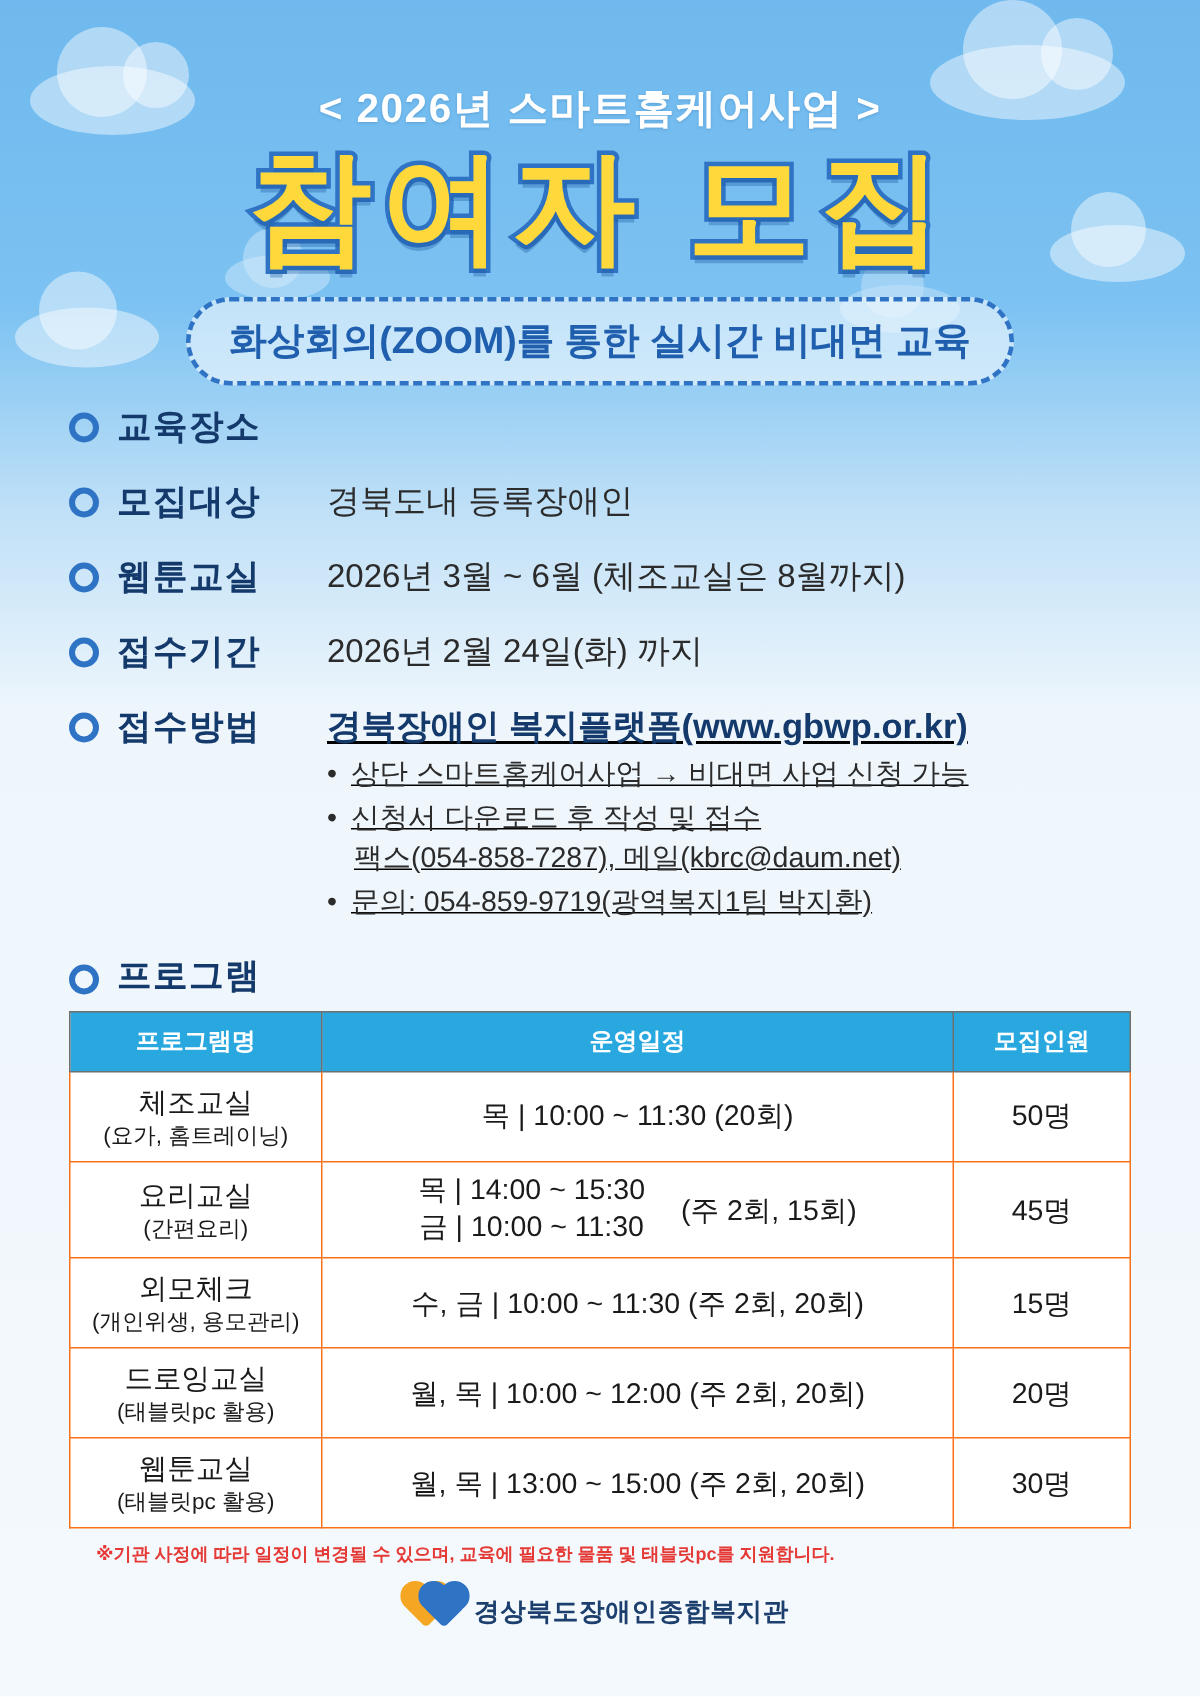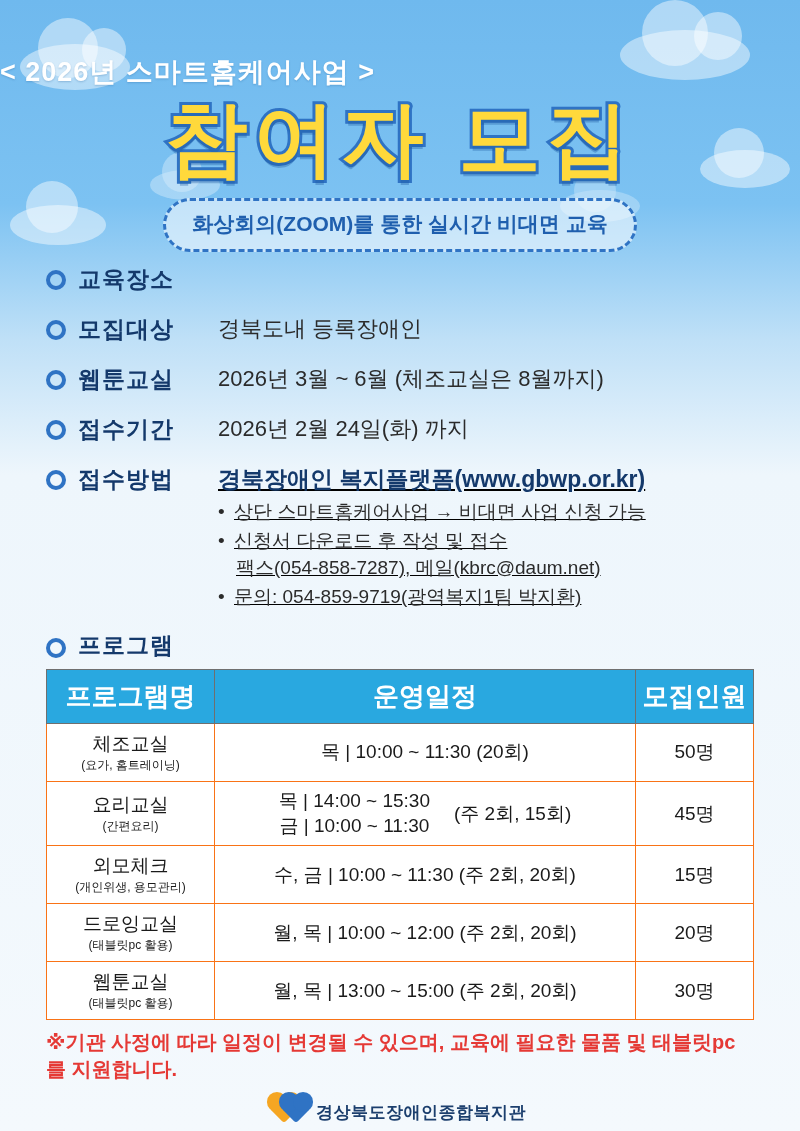--- a/index.html
+++ b/index.html
@@ -39,21 +39,21 @@
   .c4 { width: 96px; height: 40px; left: 10px; top: 205px; }
   .c4::before { width: 52px; height: 52px; left: 16px; top: -24px; }
   .c5 { width: 70px; height: 30px; left: 150px; top: 170px; opacity: .7;}
   .c5::before { width: 40px; height: 40px; left: 12px; top: -18px; }
   .c6 { width: 80px; height: 32px; left: 560px; top: 190px; opacity:.6; }
   .c6::before { width: 42px; height: 42px; left: 14px; top: -20px; }
 
   .content { position: relative; z-index: 3; }
 
   .kicker {
-    text-align: left;
+    text-align: center;
     color: #ffffff;
     font-size: 27px;
     font-weight: bold;
     letter-spacing: 1px;
     padding-top: 54px;
     text-shadow: 0 1px 2px rgba(20,80,140,0.25);
   }
   .title {
     text-align: center;
     font-size: 82px;
@@ -66,21 +66,21 @@
     paint-order: stroke fill;
     text-shadow: 0 5px 0 rgba(30,90,160,0.35);
   }
   .subtitle-wrap { text-align: center; margin-top: 16px; }
   .subtitle {
     display: inline-block;
     border: 3px dashed #2f73c4;
     border-radius: 34px;
     padding: 9px 26px 11px;
     color: #1f5fae;
-    font-size: 21px;
+    font-size: 25px;
     font-weight: bold;
     background: rgba(255,255,255,0.55);
   }
 
   .info { margin: 12px 46px 0 46px; }
   .row { display: flex; align-items: flex-start; margin-bottom: 19px; }
   .bullet {
     width: 20px; height: 20px;
     border: 4px solid #2f73c4;
     border-radius: 50%;
@@ -123,43 +123,43 @@
 
   table {
     width: 708px;
     margin: 0 46px;
     border-collapse: collapse;
     background: #ffffff;
   }
   th {
     background: #29a8e0;
     color: #ffffff;
-    font-size: 26px;
+    font-size: 16px;
     font-weight: bold;
     padding: 9px 4px;
     border: 1px solid #6f6f6f;
   }
   td {
     border: 1px solid #f97316;
     text-align: center;
     font-size: 19px;
     color: #1a1a1a;
     padding: 7px 4px;
   }
   td.name .n1 { display: block; font-size: 19px; }
-  td.name .n2 { display: block; font-size: 12px; }
+  td.name .n2 { display: block; font-size: 15px; }
   .sched-split { display: flex; align-items: center; justify-content: center; gap: 24px; }
   .sched-split .lines span { display: block; line-height: 1.3; }
   .col-name { width: 168px; }
   .col-cnt { width: 118px; }
 
   .note {
-    margin: 9px 46px 0 46px;
+    margin: 9px 46px 0 64px;
     color: #e53935;
-    font-size: 20px;
+    font-size: 12px;
     font-weight: bold;
   }
 
   .footer {
     margin-top: 14px;
     display: flex;
     align-items: center;
     justify-content: center;
     gap: 8px;
   }

